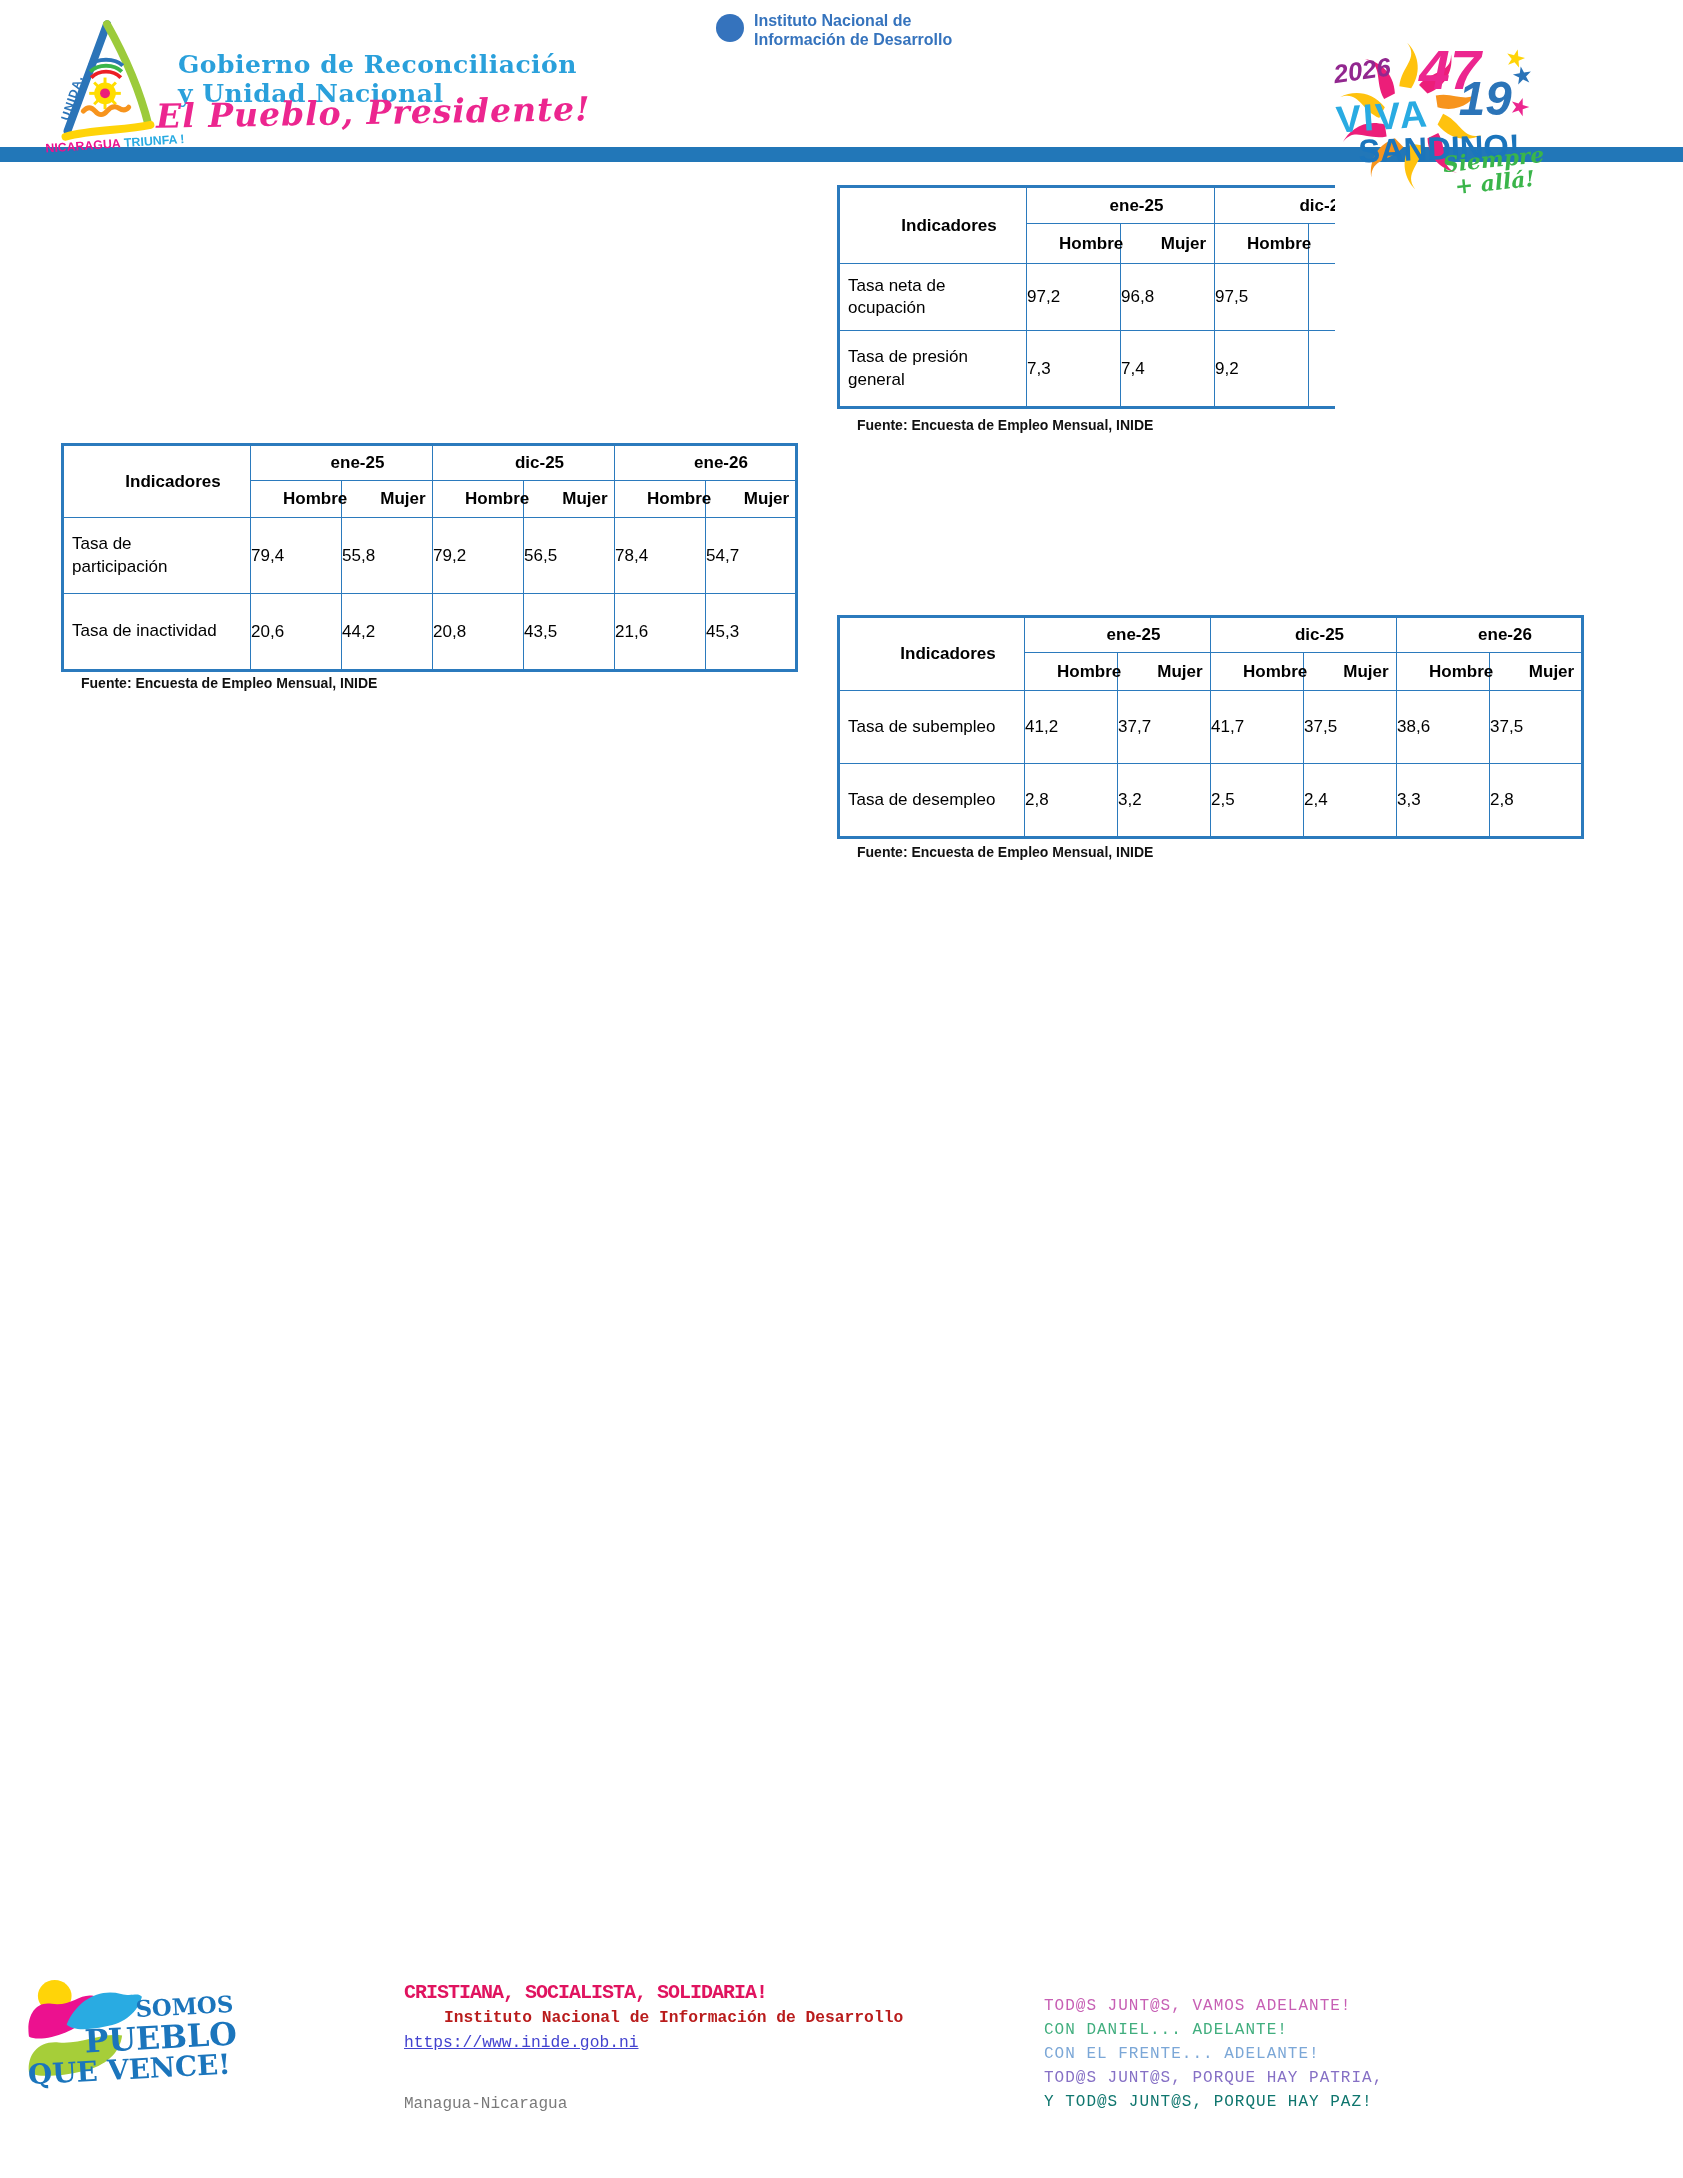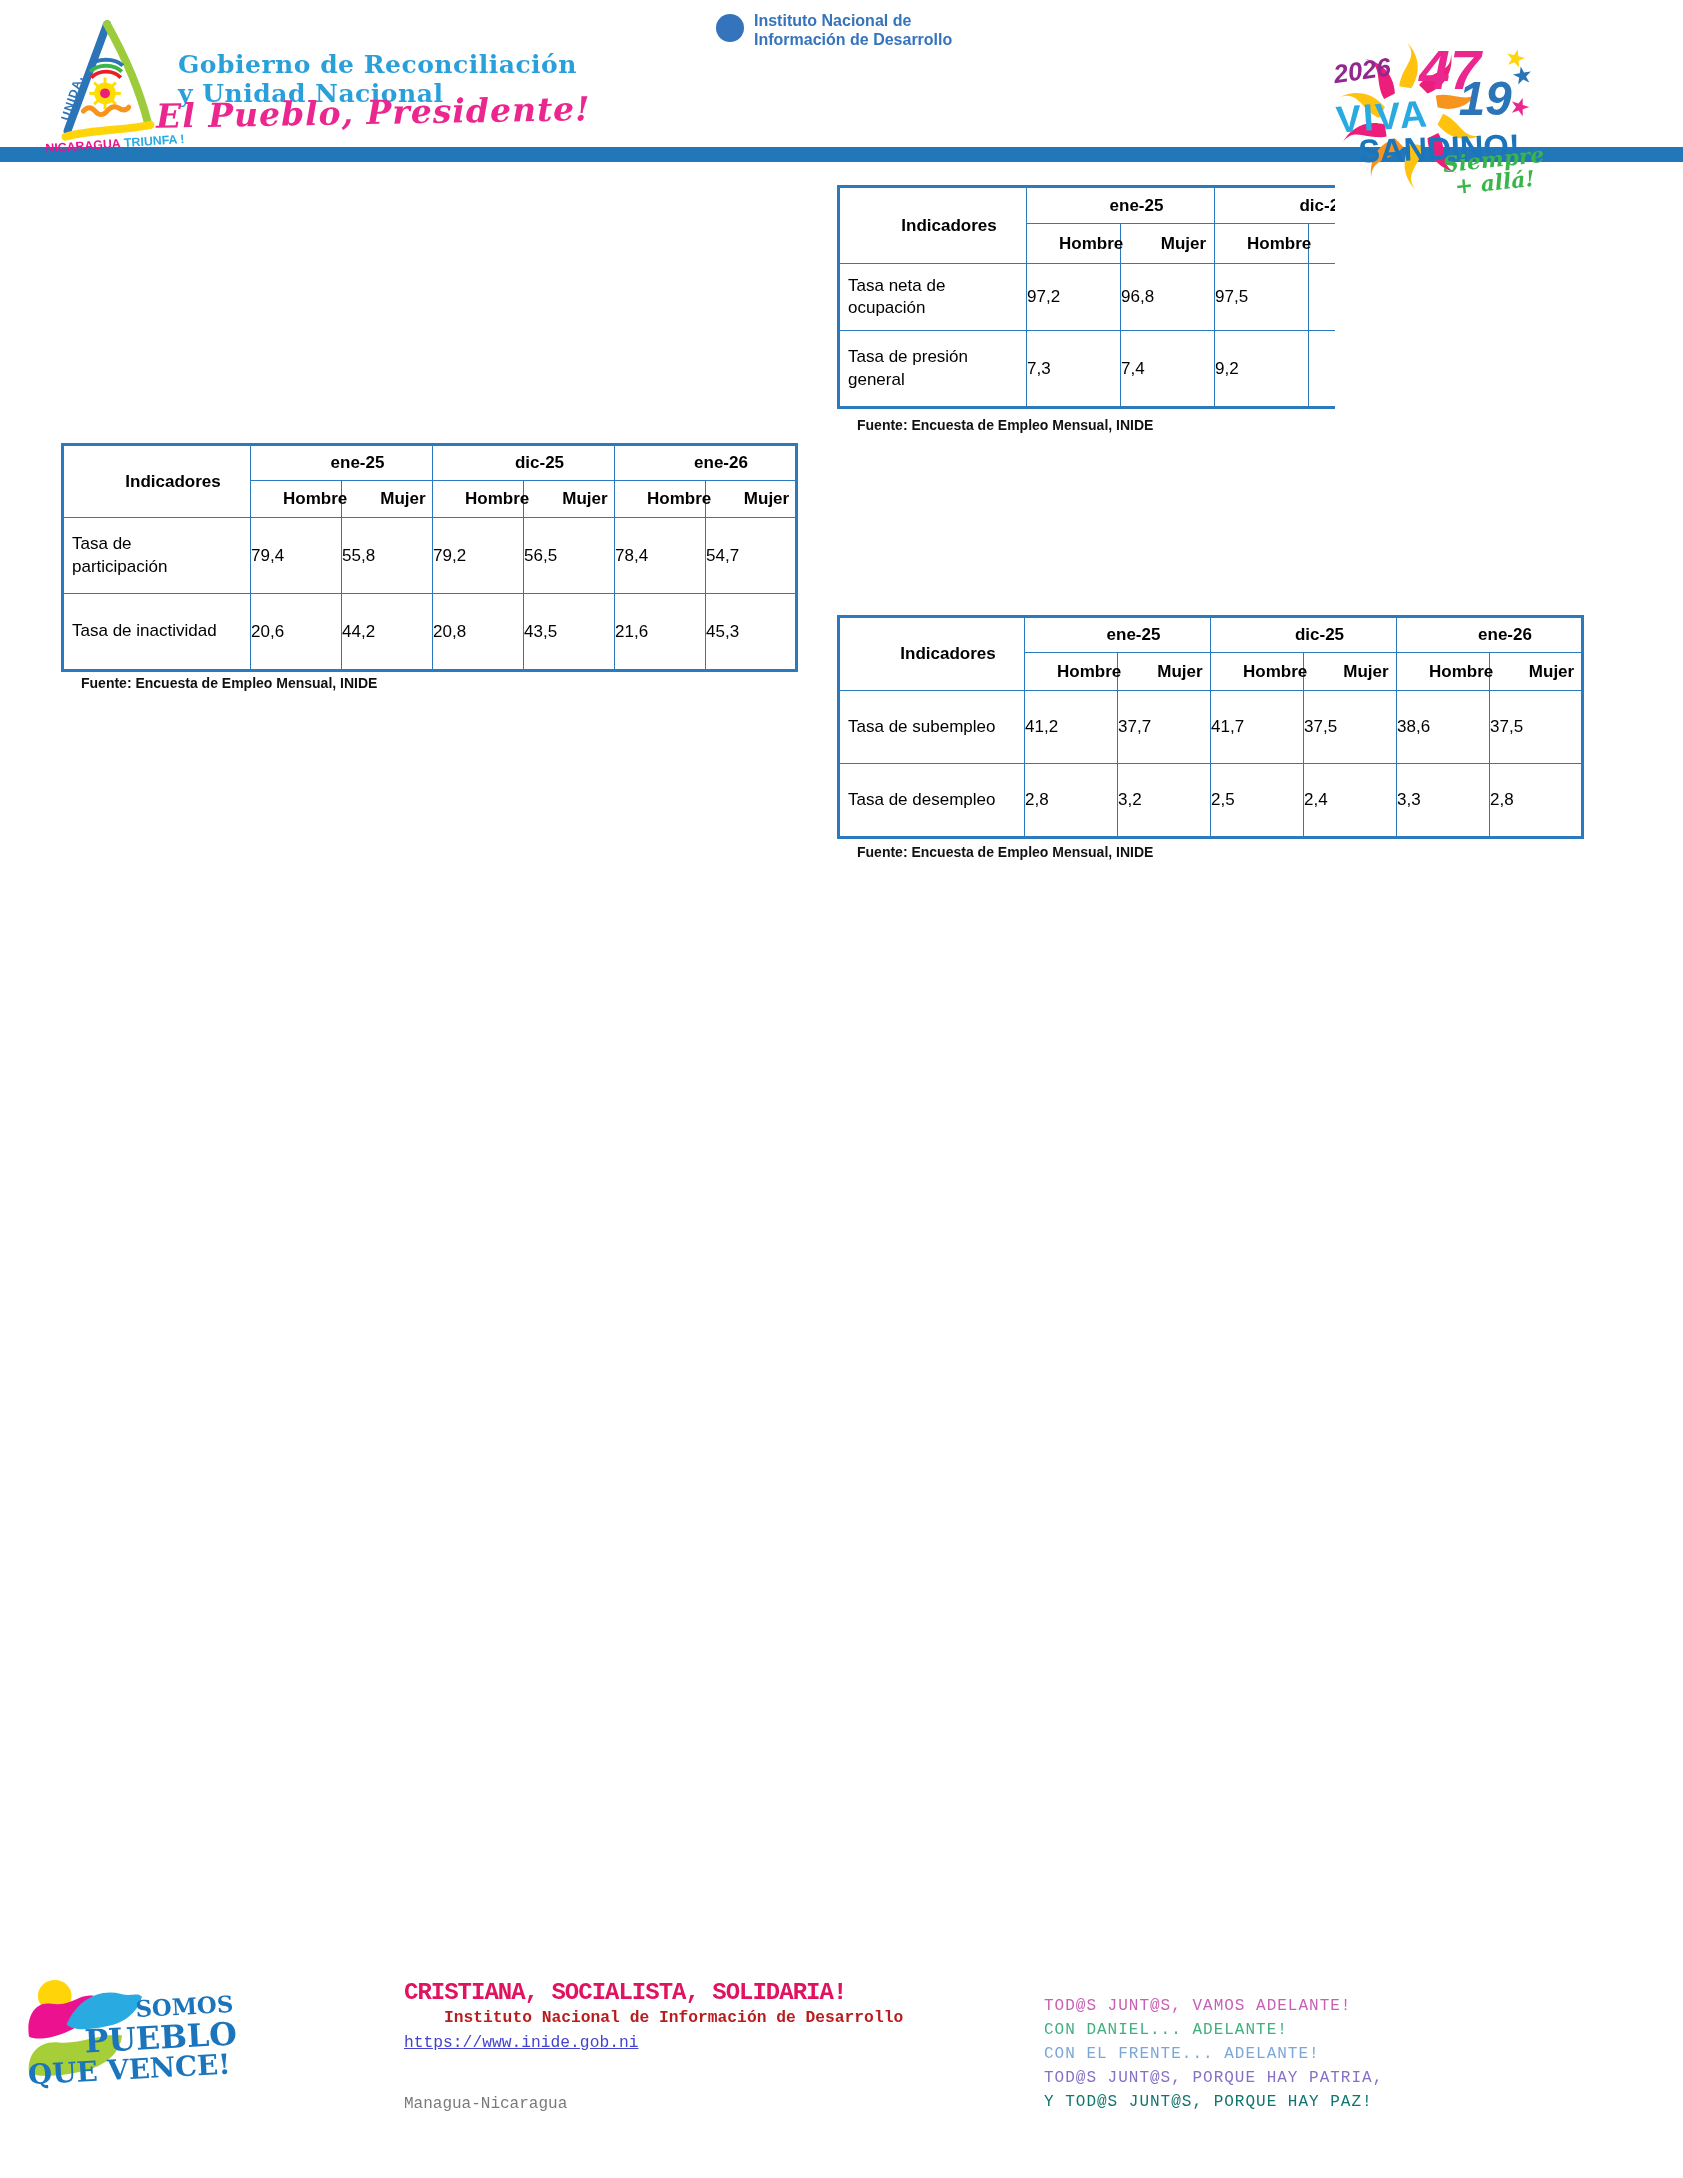--- a/index.html
+++ b/index.html
@@ -40,21 +40,21 @@
   #t2 { left:61px;  top:443px; }
   #t3 { left:837px; top:615px; }
   .fuente { font-size:14px; font-weight:bold; color:#111; white-space:nowrap; }
   #f1 { left:857px; top:417px; }
   #f2 { left:81px;  top:675px; }
   #f3 { left:857px; top:844px; }
 
   
   #somos-logo { left:25px; top:1973px; width:218px; height:124px; }
   #foot-center { left:404px; top:1980px; font-family:"Liberation Mono", monospace; line-height:25px; white-space:nowrap; }
-  #foot-center .slogan { color:#e0135f; font-weight:bold; font-size:24px; letter-spacing:-1px; }
+  #foot-center .slogan { color:#e0135f; font-weight:bold; font-size:20px; letter-spacing:-1px; }
   #foot-center .inst   { color:#b91c1c; font-weight:bold; font-size:16.3px;margin-left:40px; }
   #foot-center .url a  { color:#4343cf; font-size:16.3px; text-decoration:underline; }
   #foot-center .loc    { color:#7a7a7a; font-size:16px;margin-top:36px; }
   #foot-right { left:1044px; top:1994px; font-family:"Liberation Mono", monospace; font-size:16px; line-height:24px; letter-spacing:1px; white-space:nowrap; }
   #foot-right .l0 { color:#c75fb4; }
   #foot-right .l1 { color:#41ae7e; }
   #foot-right .l2 { color:#7ba7d7; }
   #foot-right .l3 { color:#8670c5; }
   #foot-right .l4 { color:#0f766e; }
 </style>

